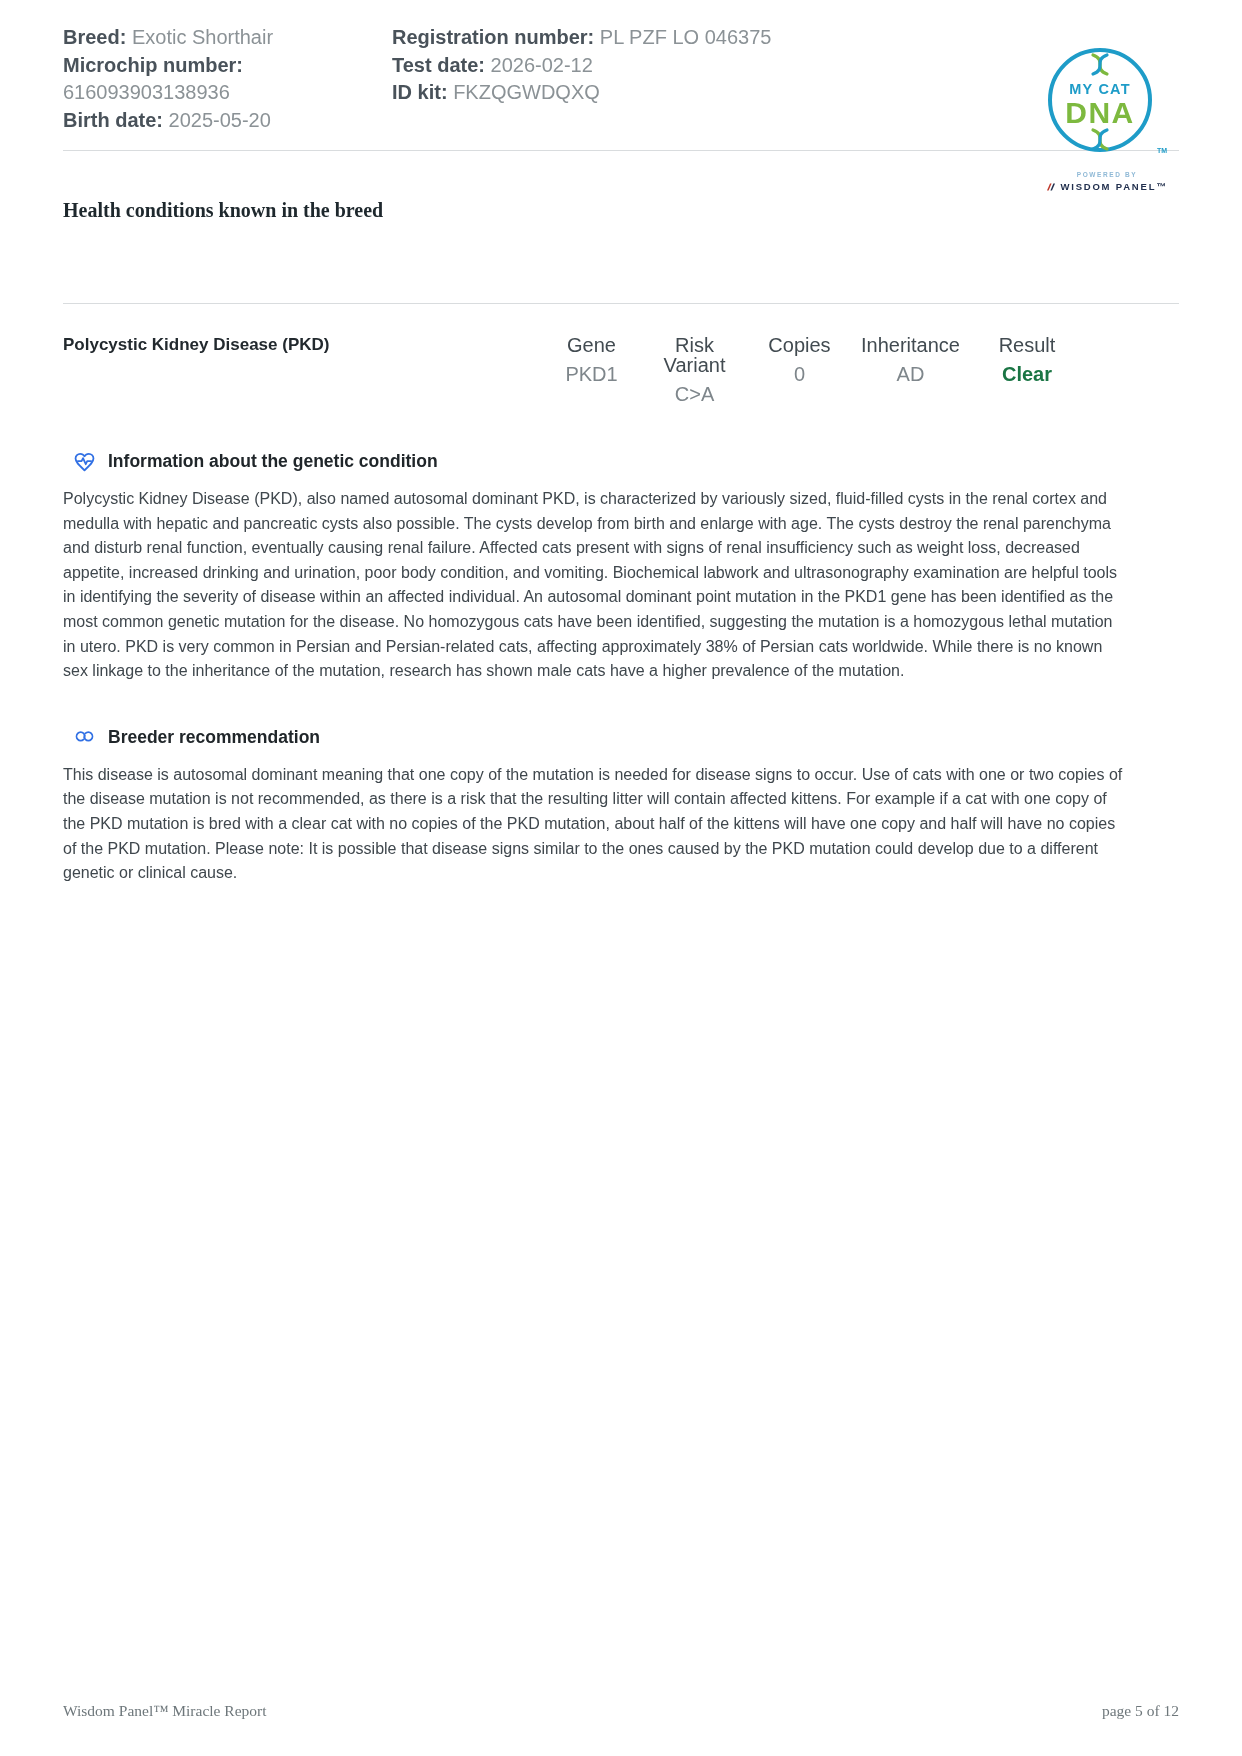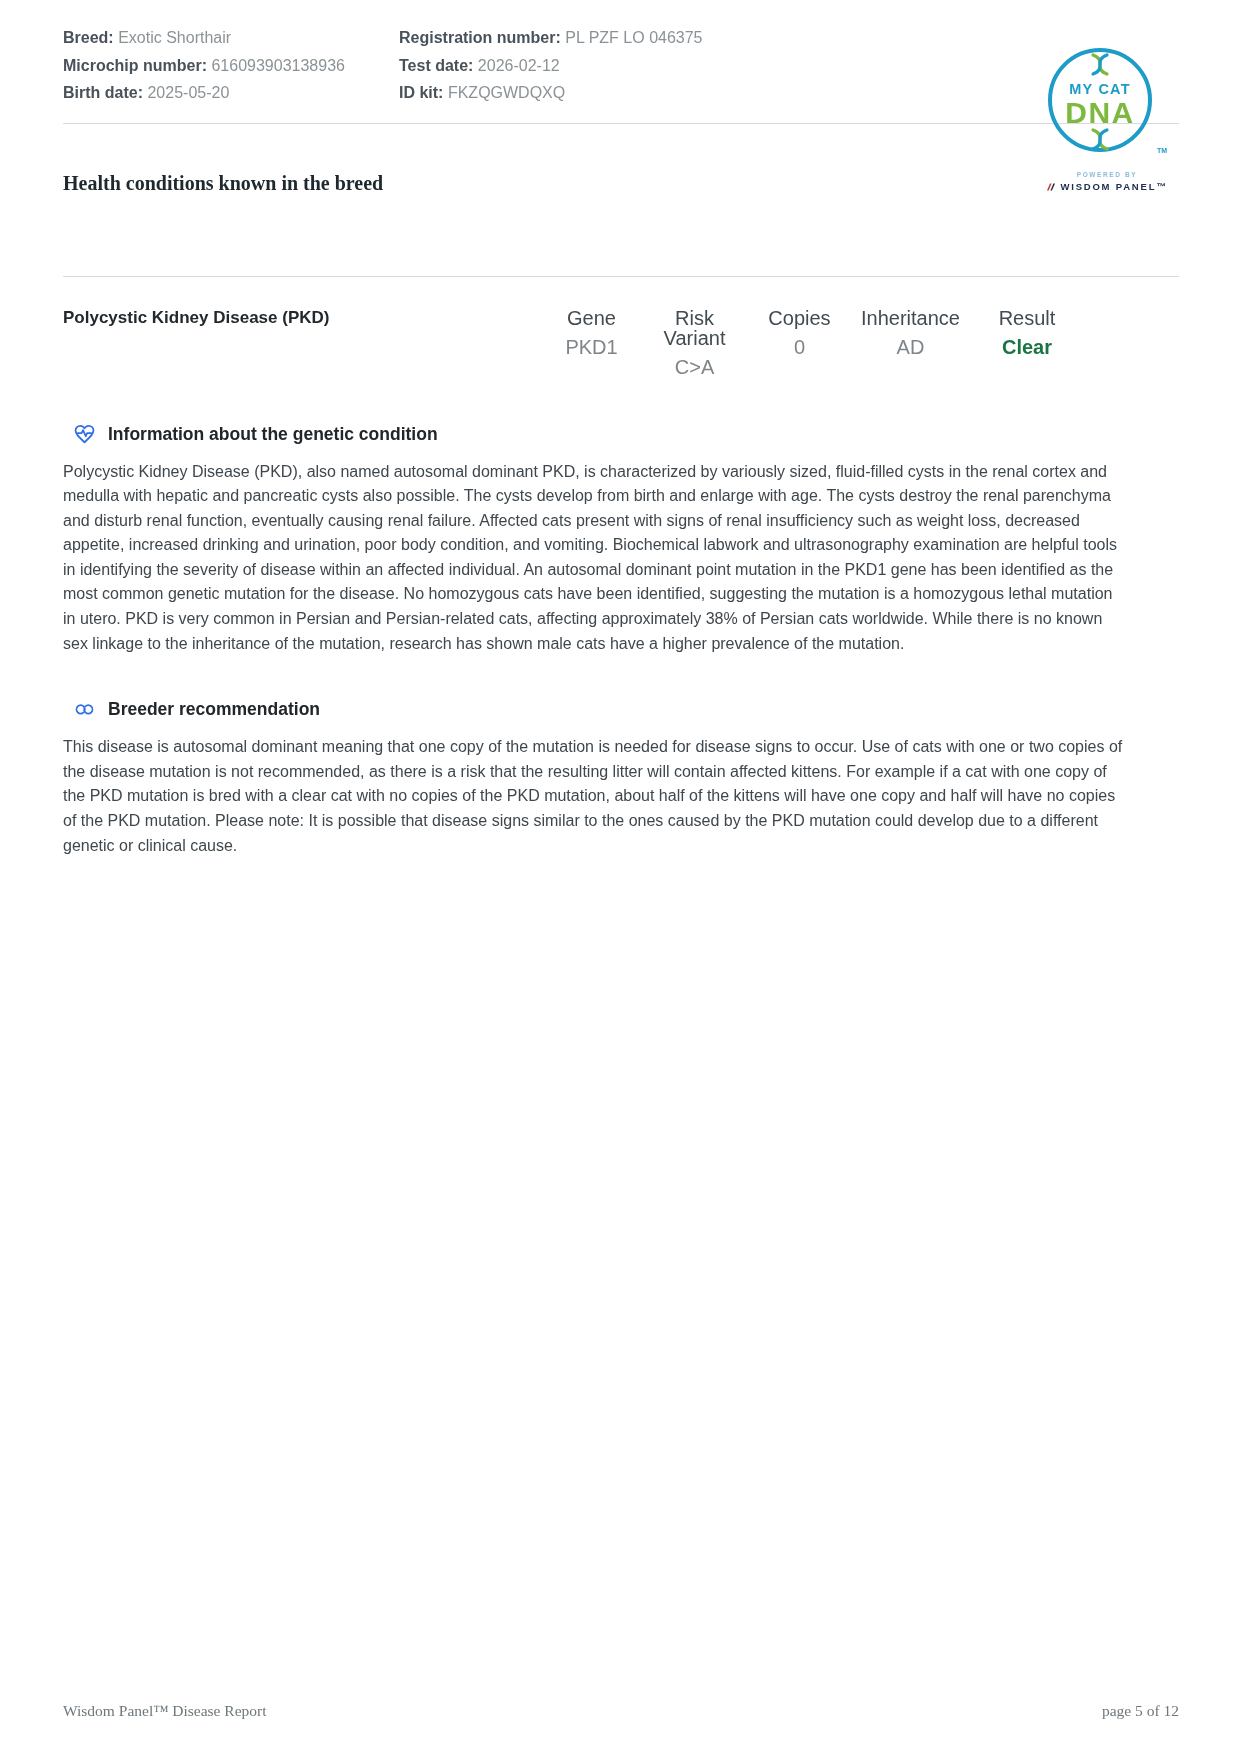--- a/index.html
+++ b/index.html
@@ -19,22 +19,22 @@
     padding-top: 46px;
     font-family: "Liberation Serif", "DejaVu Serif", serif;
     font-weight: 600;
     font-size: 37px;
     line-height: 42px;
     color: #1e282d;
     letter-spacing: 0.2px;
   }
   .meta { display: flex; margin-top: 24px; }
   .meta-col { width: 329px; }
-  .meta-col.right { width: auto; margin-left: 7px; }
-  .meta-row { font-size: 16px; line-height: 27.5px; }
+  .meta-col.right { width: auto; }
+  .meta-row { font-size: 20px; line-height: 27.5px; }
   .meta-label { font-weight: bold; color: #49525a; }
   .meta-value { color: #8b9296; }
 
   
   .logo-wrap {
     position: absolute;
     top: 46px;
     right: 60px;
     width: 150px;
     text-align: center;
@@ -239,16 +239,16 @@
         <svg width="10" height="10" viewBox="0 0 10 10">
           <path d="M1 8.5 L4 1.5 L5.6 1.5 L2.6 8.5 Z" fill="#C0392B"></path>
           <path d="M4.4 8.5 L7.4 1.5 L9 1.5 L6 8.5 Z" fill="#22304E"></path>
         </svg>
         <span class="brand-name">WISDOM PANEL™</span>
       </div>
     </div>
   </div>
 
   <div class="footer">
-    <span>Wisdom Panel™ Disease Report</span>
+    <span>Wisdom Panel™ Miracle Report</span>
     <span>page 5 of 12</span>
   </div>
 </div>
 
 </body></html>

